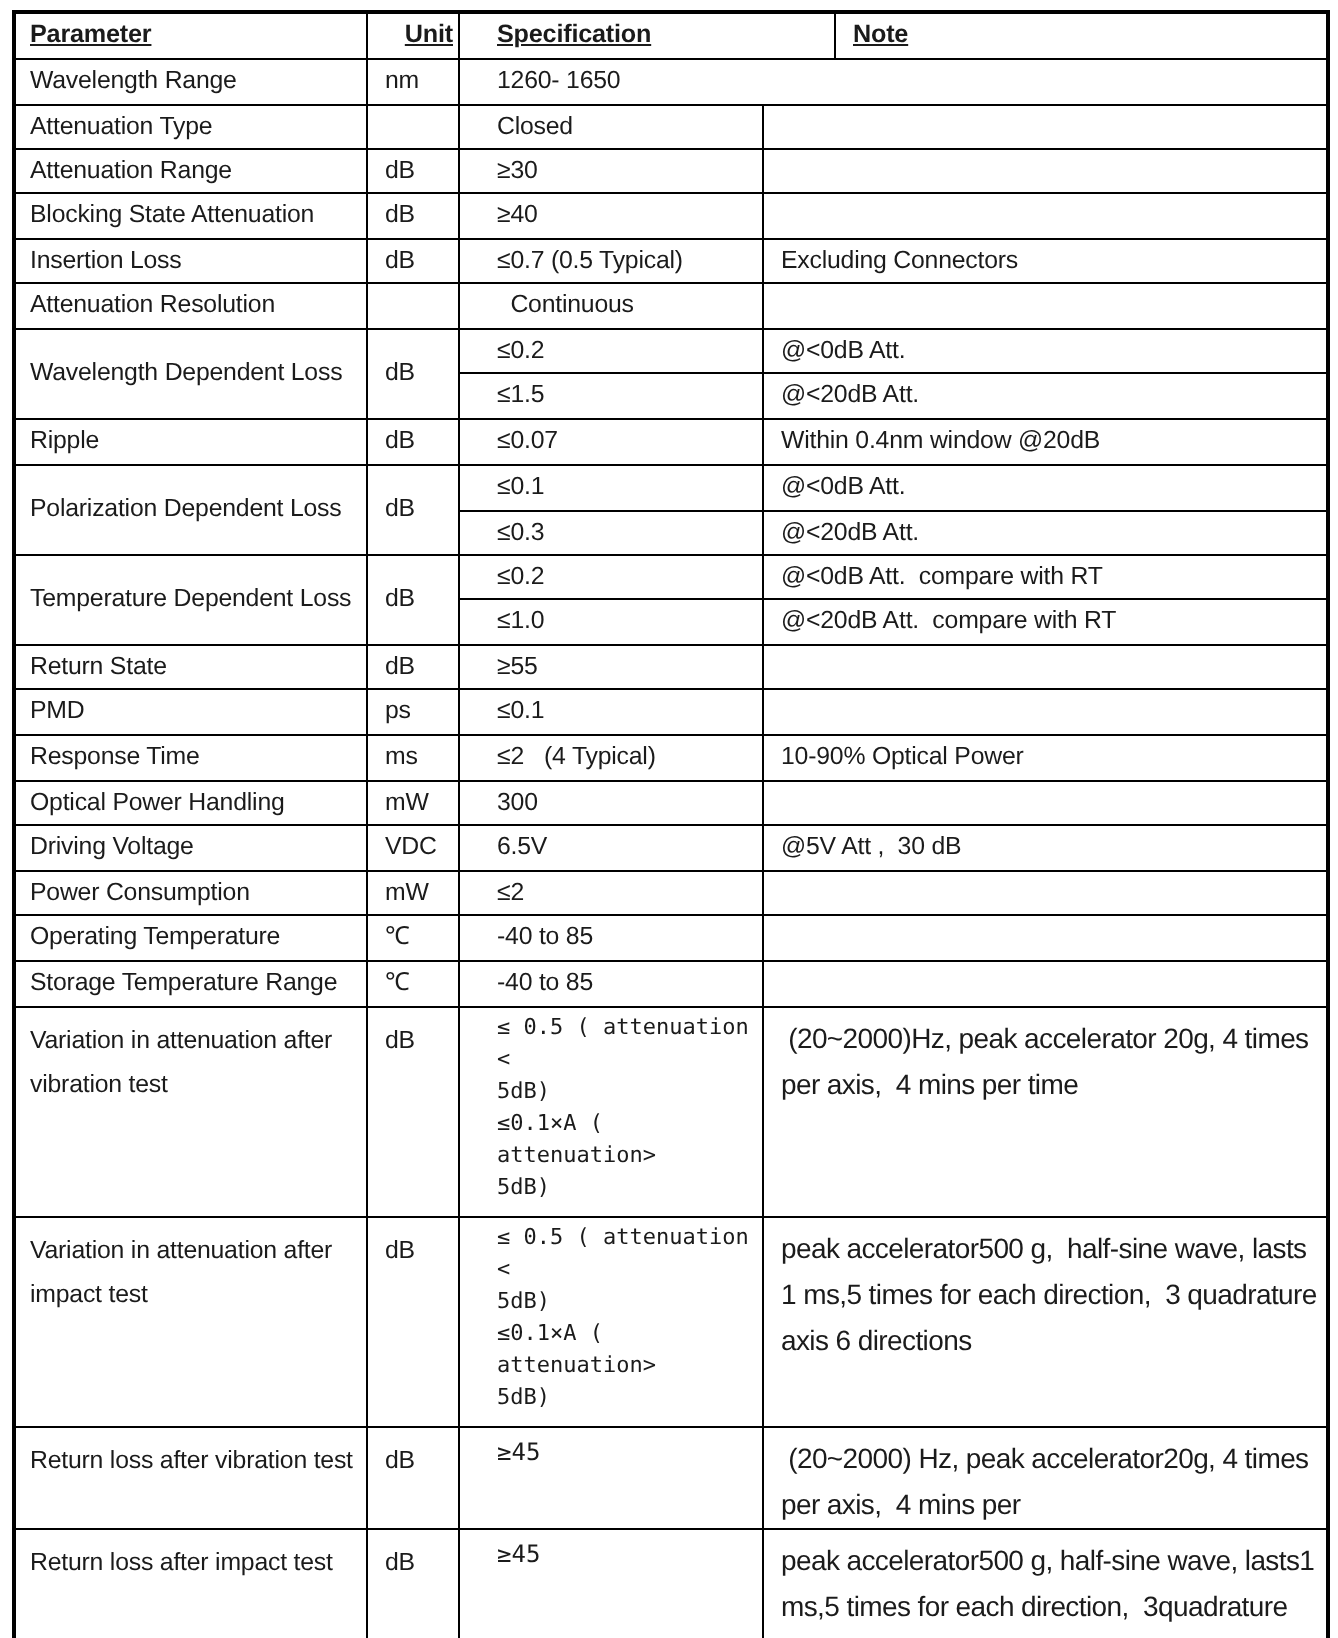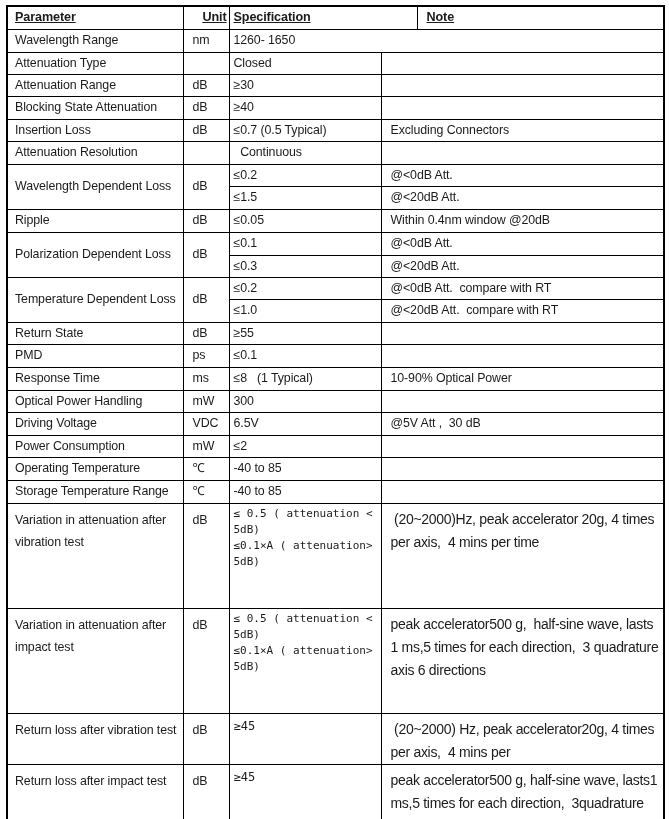--- a/index.html
+++ b/index.html
@@ -24,21 +24,21 @@
     letter-spacing: -0.1px;
     padding: 0 2px 0 7px;
     vertical-align: middle;
     white-space: pre-wrap;
     overflow: hidden;
     line-height: 1.35;
   }
   td.hd { font-weight: bold; font-size: 12.6px; text-decoration: underline; }
   td.unit { padding-left: 9px; }
   td.unit-c { text-align: right; padding-left: 2px; }
-  td.spec { padding-left: 4px; }
+  td.spec { padding-left: 19px; }
   td.note { padding-left: 9px; }
   td.top { vertical-align: top; padding-top: 5px; line-height: 22px; }
   td.mono-block {
     font-family: "DejaVu Sans Mono", monospace;
     font-size: 11px;
     letter-spacing: 0;
     line-height: 16px;
     vertical-align: top;
     padding-top: 2px;
   }
@@ -131,21 +131,21 @@
     <td class="note" colspan="2">@&lt;0dB Att.</td>
   </tr>
   <tr class="h23">
     <td class="spec">≤1.5</td>
     <td class="note" colspan="2">@&lt;20dB Att.</td>
   </tr>
 
   <tr class="h23">
     <td>Ripple</td>
     <td class="unit">dB</td>
-    <td class="spec">≤0.05</td>
+    <td class="spec">≤0.07</td>
     <td class="note" colspan="2">Within 0.4nm window @20dB</td>
   </tr>
 
   <tr class="h23">
     <td rowspan="2">Polarization Dependent Loss</td>
     <td rowspan="2" class="unit">dB</td>
     <td class="spec">≤0.1</td>
     <td class="note" colspan="2">@&lt;0dB Att.</td>
   </tr>
   <tr class="h22">
@@ -174,21 +174,21 @@
   <tr class="h23">
     <td>PMD</td>
     <td class="unit">ps</td>
     <td class="spec">≤0.1</td>
     <td class="note" colspan="2"></td>
   </tr>
 
   <tr class="h23">
     <td>Response Time</td>
     <td class="unit">ms</td>
-    <td class="spec">≤8   (1 Typical)</td>
+    <td class="spec">≤2   (4 Typical)</td>
     <td class="note" colspan="2">10-90% Optical Power</td>
   </tr>
 
   <tr class="h22">
     <td>Optical Power Handling</td>
     <td class="unit">mW</td>
     <td class="spec">300</td>
     <td class="note" colspan="2"></td>
   </tr>
 

